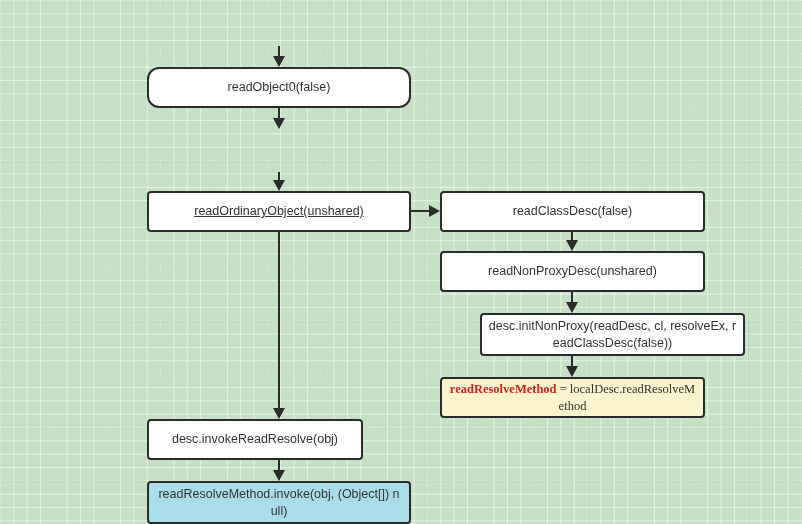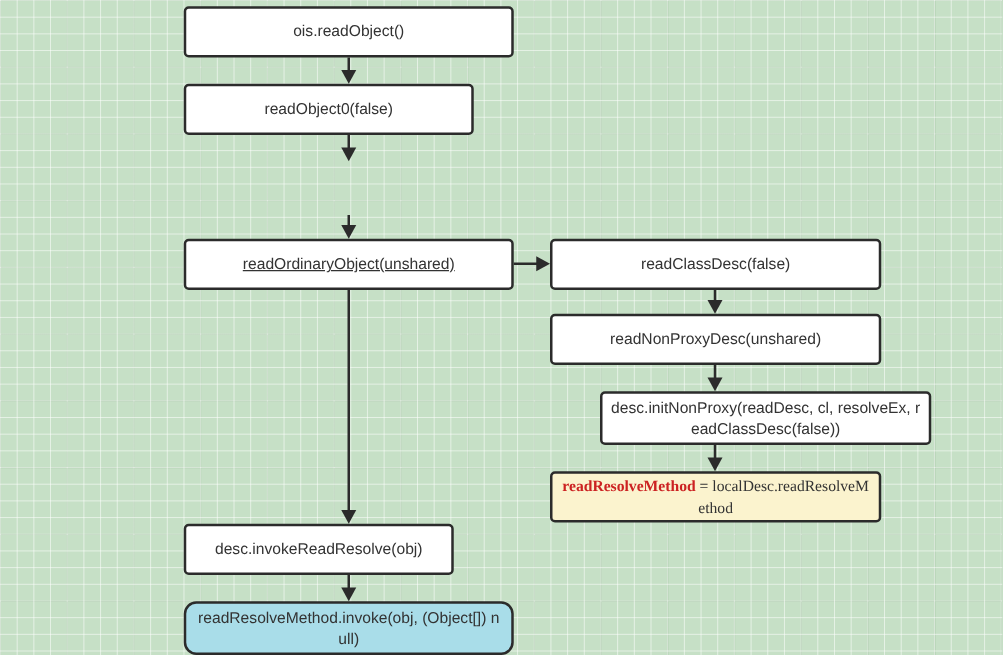--- a/index.html
+++ b/index.html
@@ -37,21 +37,21 @@
     line-height: 17px;
     display: flex;
     align-items: center;
     justify-content: center;
     text-align: center;
     padding: 2px 6px;
     word-break: break-all;
     overflow-wrap: anywhere;
   }
   .node.highlight-yellow { background: #fbf3ce; font-family: Liberation Serif, serif; }
-  .node.highlight-blue   { background: #a9dde9; border-radius: 10px; }
+  .node.highlight-blue   { background: #a9dde9; }
   .node .txt { display: block; width: 100%; }
   .accent {
     color: #cc2222;
     font-weight: bold;
   }
   .edge {
     position: absolute;
     background: #2b2b2b;
   }
   .edge.v { width: 2px; }
@@ -70,25 +70,22 @@
     border-top: 6px solid transparent;
     border-bottom: 6px solid transparent;
     border-left: 11px solid #2b2b2b;
   }
 </style>
 </head>
 <body>
 
 <div id="canvas">
 
-  <div class="node" style="left:147px; top:5px; width:264px; height:41px;">
-    <span class="txt">ois.readObject()</span>
-  </div>
 
-  <div class="node" style="left:147px; top:67px; width:232px; height:41px;">
+  <div class="node" style="left:147px; top:67px; width:264px; height:41px;border-radius:12px;">
     <span class="txt">readObject0(false)</span>
   </div>
 
 
   <div class="node" style="left:147px; top:191px; width:264px; height:41px;text-decoration:underline;">
     <span class="txt">readOrdinaryObject(unshared)</span>
   </div>
 
   <div class="node" style="left:147px; top:419px; width:216px; height:41px;">
     <span class="txt">desc.invokeReadResolve(obj)</span>

